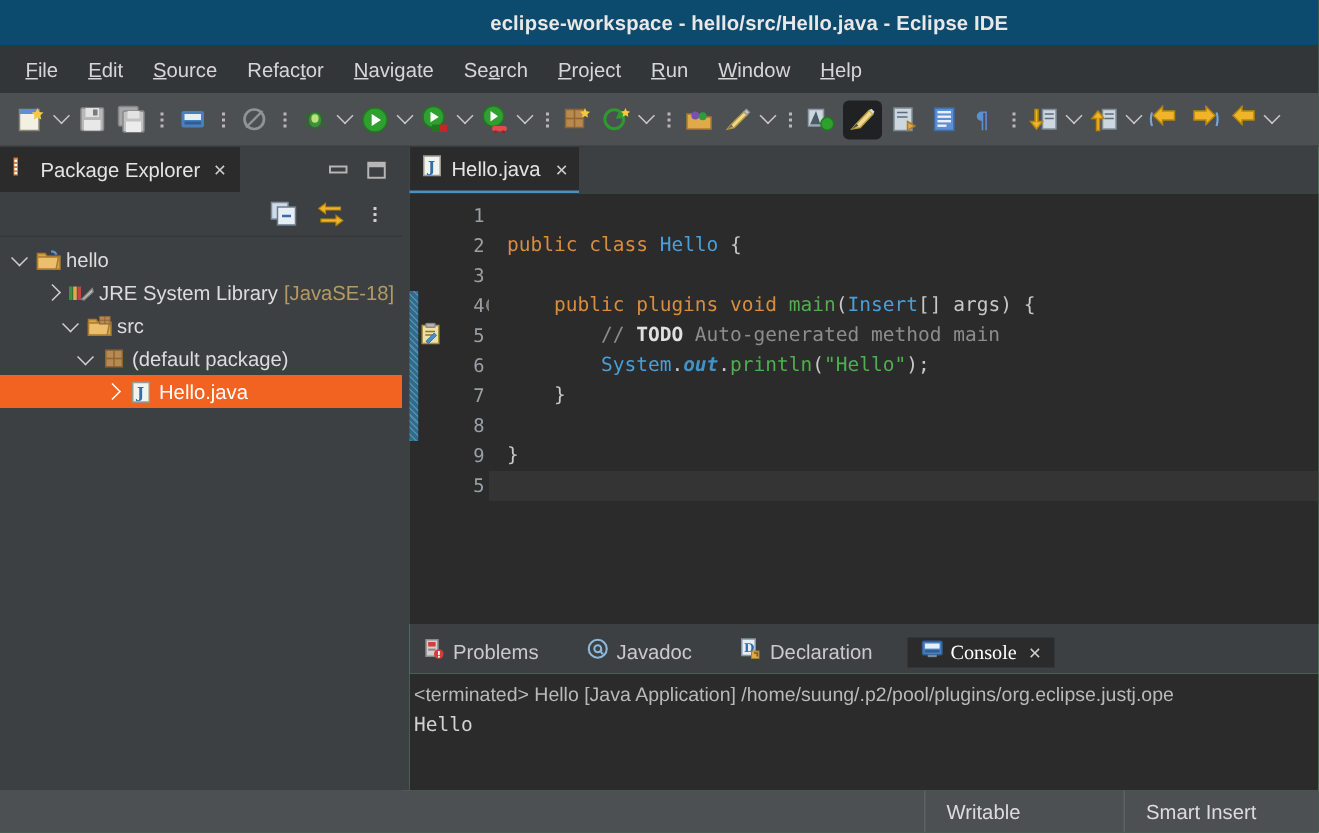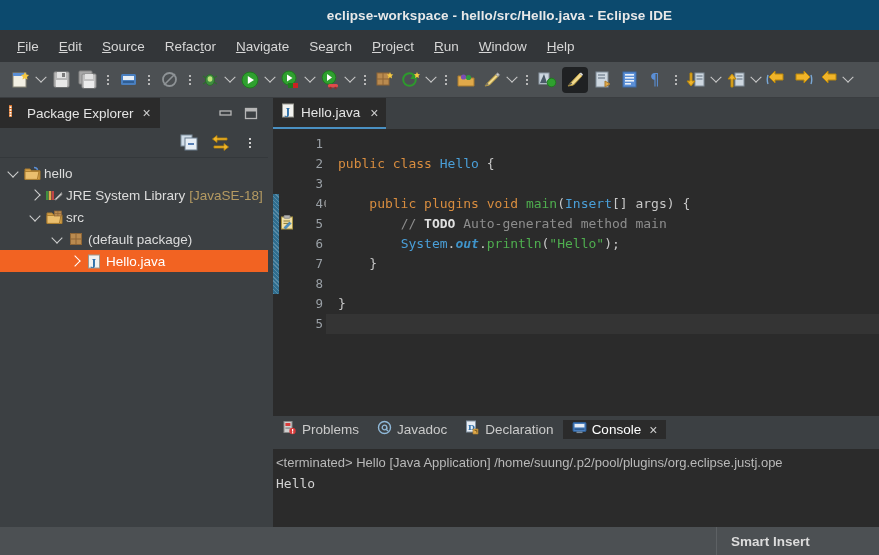--- a/index.html
+++ b/index.html
@@ -229,28 +229,28 @@
   .sash-h {
     position: absolute; top: 318px; left: 0;
     width: 606px; height: 4px; background: #3c4043;
     cursor: row-resize;
   }
 
   
   .console-area {
     position: absolute; top: 322px; left: 0; width: 606px; height: 107px;
   }
-  .cs-tabrow { height: 29px; display: flex; align-items: flex-start; background: #3c4043; }
+  .cs-tabrow { height: 29px; display: flex; align-items: center; background: #3c4043; gap: 14px; }
   .cs-tab {
     display: flex; align-items: center; gap: 5px;
     padding: 0 9px; cursor: default;
   }
   .cs-tab .lbl { font-size: 13.5px; color: #cacaca; white-space: nowrap; }
   .cs-tab.active { background: #2b2b2b; }
-  .cs-tab.active .lbl { color: #ffffff; }
+  .cs-tab.active .lbl { color: #ffffff; font-family: Liberation Serif, serif; }
   .cs-tab .xbtn { font-size: 14px; color: #cfcfcf; margin-left: 3px; line-height: 1; }
   .cs-body {
     position: absolute; top: 29px; left: 0; right: 0; bottom: 0;
     background: #2b2b2b; padding: 4px 0 0 3px; overflow: hidden;
   }
   .cs-line1 {
     font-size: 13px; color: #b9b9b9; white-space: nowrap;
     line-height: 20px;
     font-family: "Liberation Sans", sans-serif;
   }
@@ -269,21 +269,21 @@
   }
   .sb-spacer { flex: 1; }
   .sb-cell {
     height: 28px; display: flex; align-items: center;
     padding: 0 14px;
     font-size: 13.5px; color: #dcdcdc;
     border-left: 1px solid #5d6164;
     white-space: nowrap;
   }
   .sb-cell.w1 { width: 133px; }
-  .sb-cell.w2 { width: 163px; font-weight: bold; }
+  .sb-cell.w2 { width: 130px; }
 </style>
 </head>
 <body>
 
 <div id="app">
 
   <div class="titlebar">
     <div class="title">eclipse-workspace - hello/src/Hello.java - Eclipse IDE</div>
   </div>
 
@@ -614,21 +614,21 @@
               <rect x="1" y="3" width="2.4" height="9" fill="#3f8f3f"></rect>
               <rect x="3.8" y="3" width="2.4" height="9" fill="#e0a94a"></rect>
               <rect x="6.6" y="3" width="2.4" height="9" fill="#c04545"></rect>
               <path d="M9.5 11.5 L16.5 4.5 L17 6.5 L11 12 Z" fill="#cfcfcf" stroke="#8a8a8a"></path>
             </svg>
           </span>
           <span class="tlabel">JRE System Library</span>
           <span class="tsuffix">[JavaSE-18]</span>
         </div>
 
-        <div class="trow" style="padding-left:26px;">
+        <div class="trow" style="padding-left:38px;">
           <span class="tw">
               <span class="arrow-d"></span>
             </span>
           <span class="ticon">
             <svg width="17" height="15" viewBox="0 0 17 15">
               <path d="M1 3 h5 l1.4 1.8 H16 v8.7 H1 Z" fill="#d8a349" stroke="#a87b2e"></path>
               <path d="M1 5.4 h14 l-1.6 8 H1 Z" fill="#eabf6e" stroke="#a87b2e"></path>
               <rect x="8.4" y="1" width="7" height="5" fill="#b98a4f" stroke="#8d6536" stroke-width=".7"></rect>
               <line x1="11.9" y1="1" x2="11.9" y2="6" stroke="#8d6536" stroke-width=".7"></line>
               <line x1="8.4" y1="3.5" x2="15.4" y2="3.5" stroke="#8d6536" stroke-width=".7"></line>
@@ -792,16 +792,17 @@
         <div class="cs-body">
           <div class="cs-line1">&lt;terminated&gt; Hello [Java Application] /home/suung/.p2/pool/plugins/org.eclipse.justj.ope</div>
           <div class="cs-line2">Hello</div>
         </div>
       </div>
     </div>
   </div>
 
   <div class="statusbar">
     <div class="sb-spacer"></div>
+    <div class="sb-cell w1">Writable</div>
     <div class="sb-cell w2">Smart Insert</div>
   </div>
 
 </div>
 
 </body></html>

